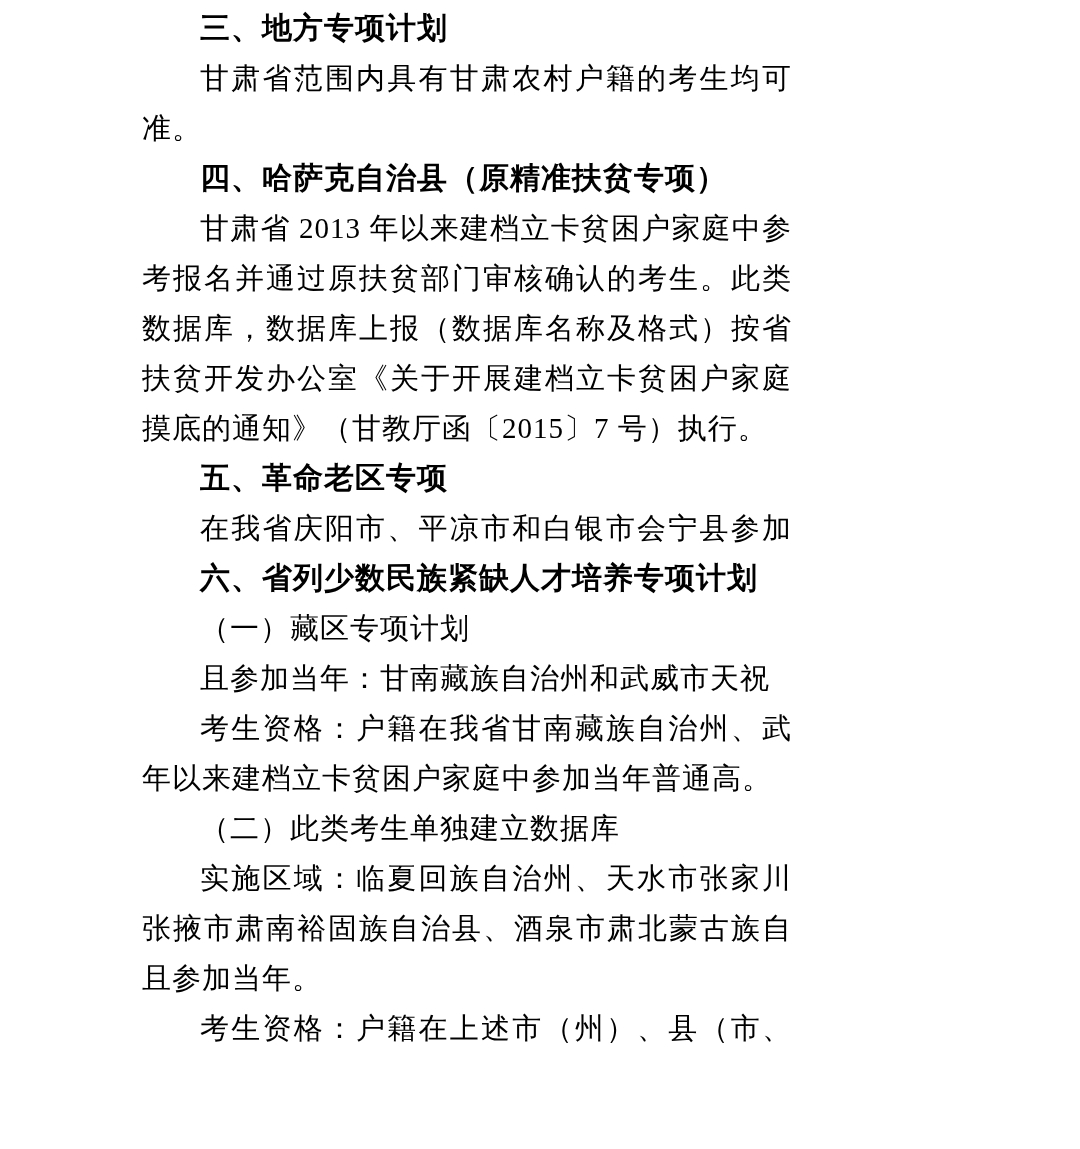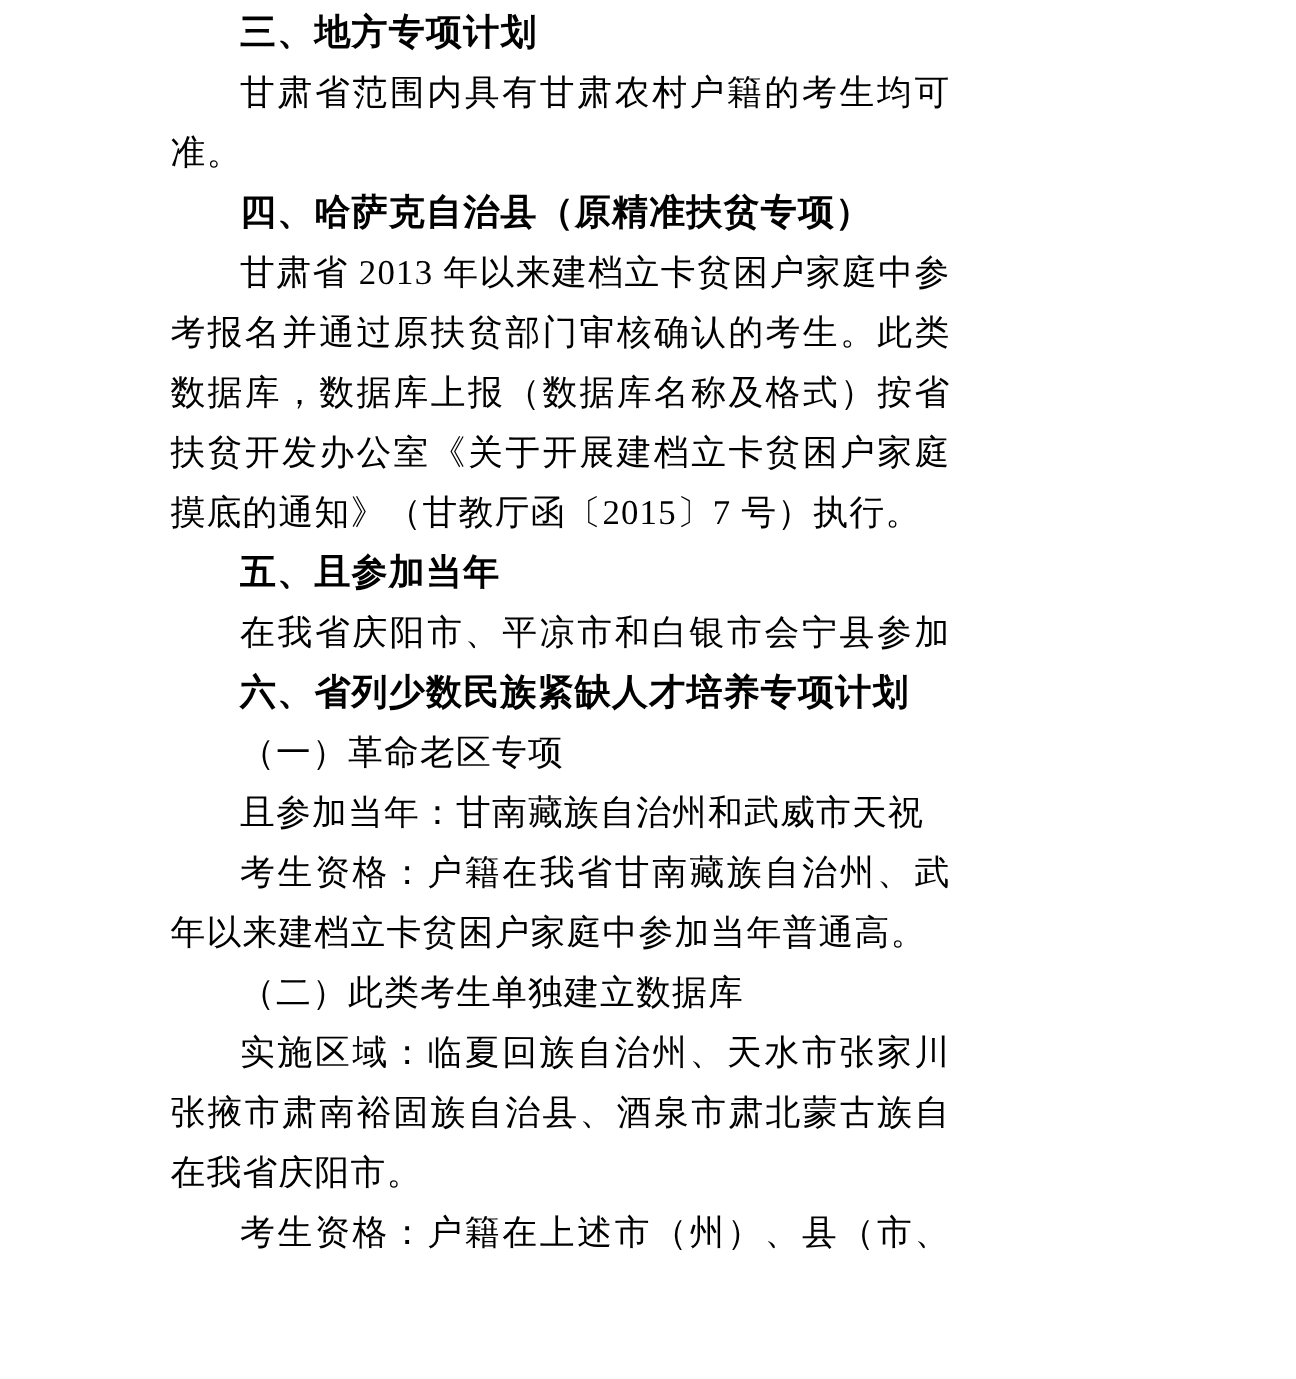--- a/index.html
+++ b/index.html
@@ -75,43 +75,43 @@
         <div class="line indent">四、哈萨克自治县（原精准扶贫专项）</div>
       </div>
       <div class="sec paragraph">
         <div class="line fill indent">甘肃省 2013 年以来建档立卡贫困户家庭中参加当年普通高</div>
         <div class="line fill">考报名并通过原扶贫部门审核确认的考生。此类考生单独建立</div>
         <div class="line fill">数据库，数据库上报（数据库名称及格式）按省教育厅、原省</div>
         <div class="line fill">扶贫开发办公室《关于开展建档立卡贫困户家庭考生信息调查</div>
         <div class="line">摸底的通知》（甘教厅函〔2015〕7 号）执行。</div>
       </div>
       <div class="sec heading">
-        <div class="line indent">五、且参加当年</div>
+        <div class="line indent">五、革命老区专项</div>
       </div>
       <div class="sec paragraph">
         <div class="line fill indent">在我省庆阳市、平凉市和白银市会宁县参加当年高考报名</div>
       </div>
       <div class="sec heading">
         <div class="line indent">六、省列少数民族紧缺人才培养专项计划</div>
       </div>
       <div class="sec subheading">
-        <div class="line indent">（一）革命老区专项</div>
+        <div class="line indent">（一）藏区专项计划</div>
       </div>
       <div class="sec paragraph-kai">
         <div class="line indent">且参加当年：甘南藏族自治州和武威市天祝藏族自治县。</div>
       </div>
       <div class="sec paragraph-kai">
         <div class="line fill indent">考生资格：户籍在我省甘南藏族自治州、武威市天祝藏族</div>
         <div class="line">年以来建档立卡贫困户家庭中参加当年普通高。</div>
       </div>
       <div class="sec subheading">
         <div class="line indent">（二）此类考生单独建立数据库</div>
       </div>
       <div class="sec paragraph-kai">
         <div class="line fill indent">实施区域：临夏回族自治州、天水市张家川回族自治县、</div>
         <div class="line fill">张掖市肃南裕固族自治县、酒泉市肃北蒙古族自治县、阿克塞</div>
-        <div class="line">在我省庆阳市。</div>
+        <div class="line">且参加当年。</div>
       </div>
       <div class="sec paragraph-kai">
         <div class="line fill indent">考生资格：户籍在上述市（州）、县（市、区）且参加当年</div>
       </div>
     </div>
 </div>
 
 </body></html>

